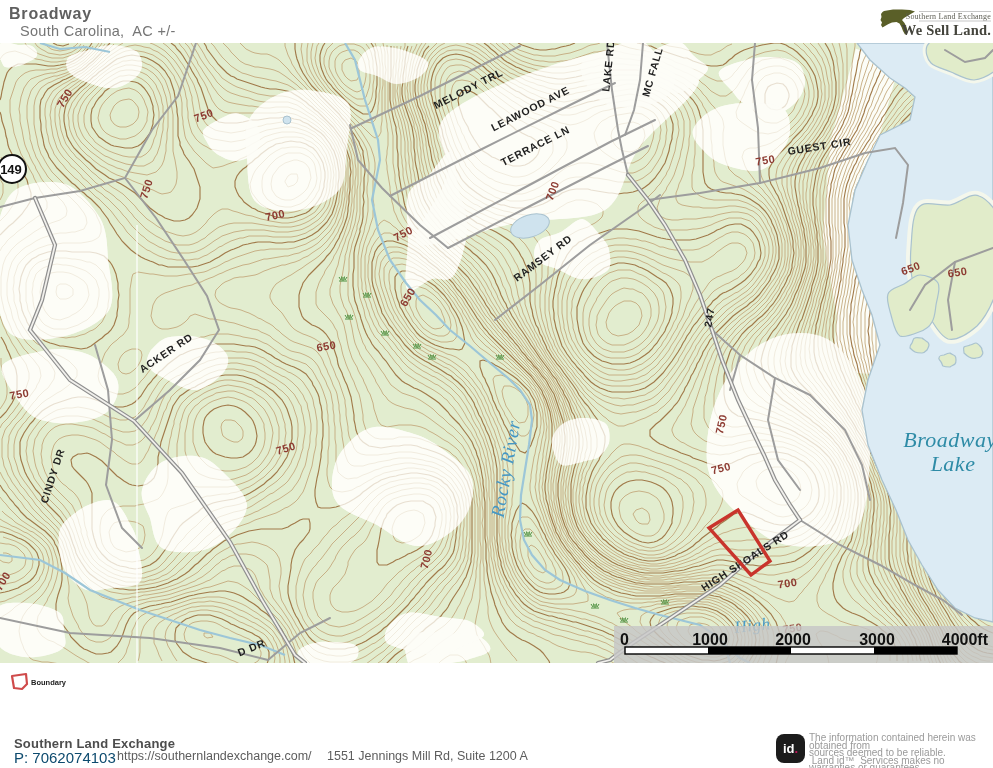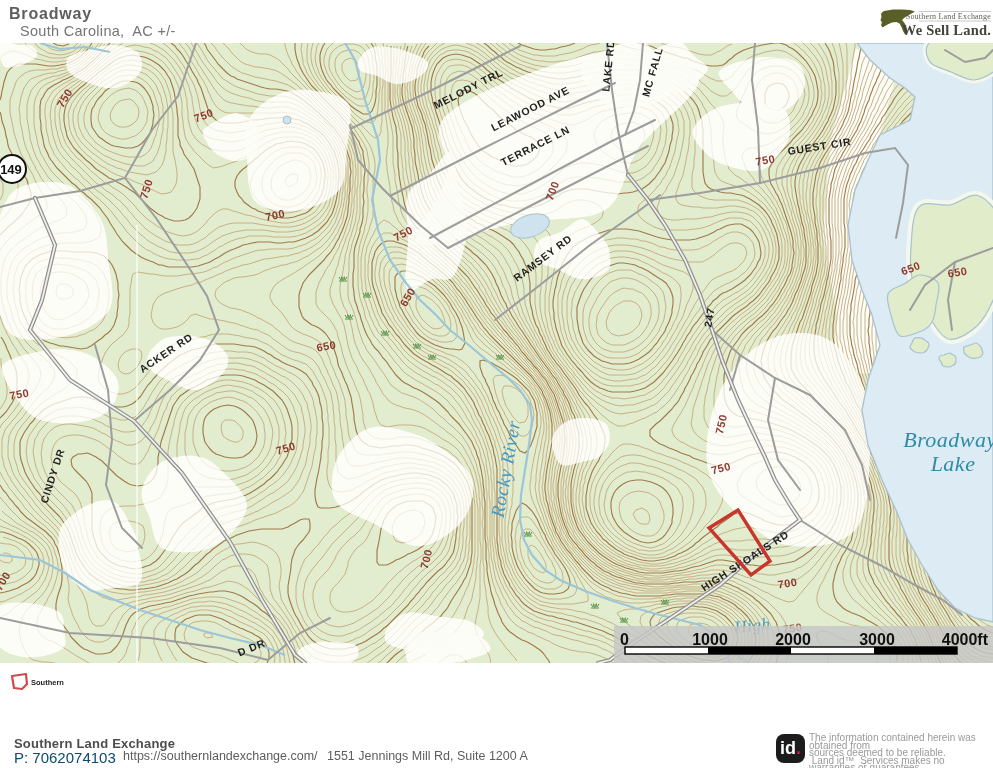--- a/index.html
+++ b/index.html
@@ -440,18 +440,18 @@
 <text x="877" y="602" font-family="Liberation Sans, sans-serif" font-size="16" fill="#111" font-weight="bold" text-anchor="middle">3000</text>
 <text x="988" y="602" font-family="Liberation Sans, sans-serif" font-size="16" fill="#111" font-weight="bold" text-anchor="end">4000ft</text>
 <rect x="625" y="604" width="332" height="7" fill="#fff" stroke="#000" stroke-width="1.4"></rect>
 <rect x="708" y="604" width="83" height="7" fill="#000"></rect>
 <rect x="874" y="604" width="83" height="7" fill="#000"></rect>
 </g>
 </svg>
 <svg class="abs" width="30" height="24" viewBox="0 0 30 24" style="left:8px;top:671px">
     <path d="M4 5 L18 3 L19 13 L14 18 L6 17 Z" fill="none" stroke="#cf4a4a" stroke-width="2.2" stroke-linejoin="round"></path>
   </svg>
-<div class="abs" style="left:31px;top:678px;font-size:7.5px;font-weight:bold;color:#222">Southern</div>
+<div class="abs" style="left:31px;top:678px;font-size:7.5px;font-weight:bold;color:#222">Boundary</div>
 <div class="abs" style="left:14px;top:736px;font-size:13px;font-weight:bold;color:#4d4d4d;letter-spacing:0.2px">Southern Land Exchange</div>
 <div class="abs" style="left:14px;top:749px;font-size:15px;color:#0c4a6e">P: 7062074103</div>
-<div class="abs" style="left:123px;top:749px;font-size:12.5px;color:#5d5d5d">https://southernlandexchange.com/</div>
+<div class="abs" style="left:117px;top:749px;font-size:12.5px;color:#5d5d5d">https://southernlandexchange.com/</div>
 <div class="abs" style="left:327px;top:749px;font-size:12.5px;color:#5d5d5d">1551 Jennings Mill Rd, Suite 1200 A</div>
-<div class="abs" style="left:776px;top:734px;width:29px;height:29px;background:#1c1c1c;border-radius:8px;color:#fff;font-weight:bold;font-size:18px;text-align:center;line-height:29px">id<span style="color:#c2185b">.</span></div>
+<div class="abs" style="left:776px;top:734px;width:29px;height:29px;background:#1c1c1c;border-radius:8px;color:#fff;font-weight:bold;font-size:13px;text-align:center;line-height:29px">id<span style="color:#c2185b">.</span></div>
 <div class="abs" style="left:809px;top:734px;font-size:10px;line-height:7.6px;color:#9a9a9a">The information contained herein was obtained from<br>sources deemed to be reliable.<br>&nbsp;Land id™&nbsp; Services makes no warranties or guarantees<br>as to the completeness or accuracy thereof.</div>
 </body></html>

